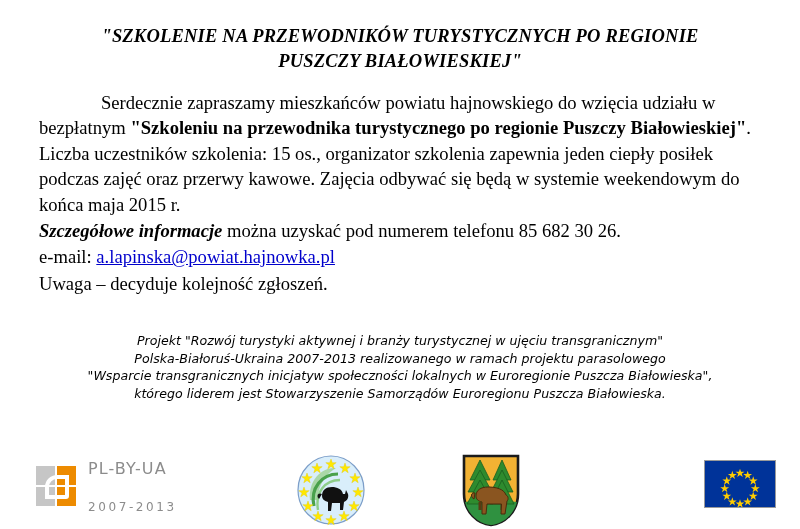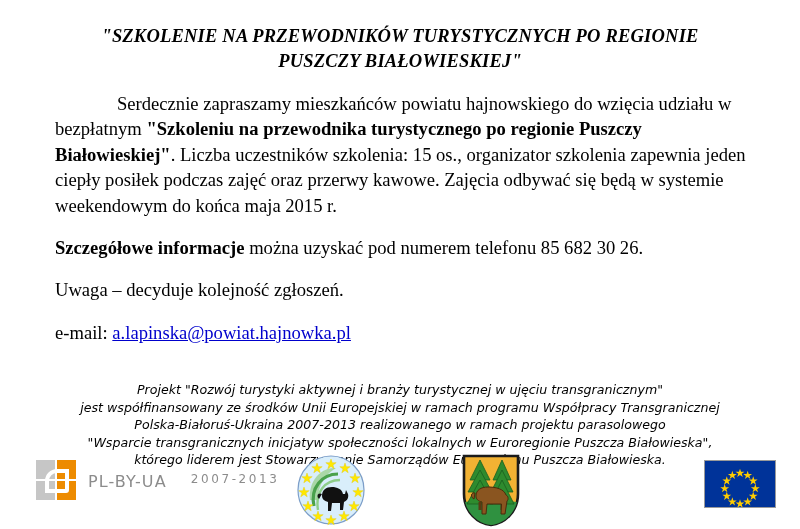--- a/index.html
+++ b/index.html
@@ -40,28 +40,28 @@
 
   
   .body-block {
     margin-top: 16px;
     padding: 0 36px 0 38px;
     font-size: 18.6px;
     line-height: 25.4px;
     text-align: left;
   }
   .body-block p {
-    margin: 17px;
+    margin: 1px;
     padding: 0;
   }
   .indent {
     text-indent: 62px;
   }
   .b { font-weight: bold; }
-  .bi { font-weight: bold; }
+  .bi { font-weight: bold; font-style: italic; }
   .red { color: #ff0000; font-weight: bold; }
   .maillink {
     color: #0000cc;
     text-decoration: underline;
   }
 
   
   .footer-text {
     margin-top: 36px;
     padding: 0 20px;
@@ -111,20 +111,21 @@
     width: 24px;
     height: 24px;
     border: 4px solid #ffffff;
     border-top-left-radius: 12px;
     border-bottom-right-radius: 3px;
     box-sizing: border-box;
   }
   .plbyua-text {
     margin-left: 10px;
     display: flex;
+    flex-direction: column;
     justify-content: center;
     gap: 24px;
   }
   .plbyua-name {
     font-family: "DejaVu Sans", "Liberation Sans", sans-serif;
     font-size: 16px;
     letter-spacing: 1.1px;
     color: #8c8c8c;
     line-height: 17px;
   }
@@ -163,28 +164,27 @@
     <div class="title-line">PUSZCZY BIAŁOWIESKIEJ"</div>
   </div>
 
   <div class="body-block">
 
     <p class="indent"><span>Serdecznie zapraszamy mieszkańców powiatu hajnowskiego do wzięcia udziału w bezpłatnym  </span><span class="b">"Szkoleniu na przewodnika turystycznego po regionie Puszczy Białowieskiej"</span><span>. Liczba uczestników szkolenia: 15 os., organizator szkolenia zapewnia jeden ciepły posiłek podczas zajęć oraz przerwy kawowe. Zajęcia odbywać się będą w systemie weekendowym do końca maja 2015 r.</span></p>
 
     <p><span class="bi">Szczegółowe informacje</span><span> można uzyskać pod numerem telefonu 85 682 30 26.</span></p>
 
 
+    <p><span>e-mail: </span><a class="maillink" href="#">a.lapinska@powiat.hajnowka.pl</a></p>
+
     <p>Uwaga – decyduje kolejność zgłoszeń.</p>
-
-    <p><span>e-mail: </span><a class="maillink" href="#">a.lapinska@powiat.hajnowka.pl</a></p>
   </div>
 
   <div class="footer-text">
     <div>Projekt "Rozwój turystyki aktywnej i branży turystycznej w ujęciu transgranicznym"</div>
-    <div>jest współfinansowany ze środków Unii Europejskiej w ramach programu Współpracy Transgranicznej</div>
     <div>Polska-Białoruś-Ukraina 2007-2013 realizowanego w ramach projektu parasolowego</div>
     <div>"Wsparcie transgranicznych inicjatyw społeczności lokalnych w Euroregionie Puszcza Białowieska",</div>
     <div>którego liderem jest Stowarzyszenie Samorządów Euroregionu Puszcza Białowieska.</div>
   </div>
 
   <div class="logos">
 
     <div class="logo logo-plbyua">
       <div class="plbyua-mark">
         <div class="sq tl"></div>

